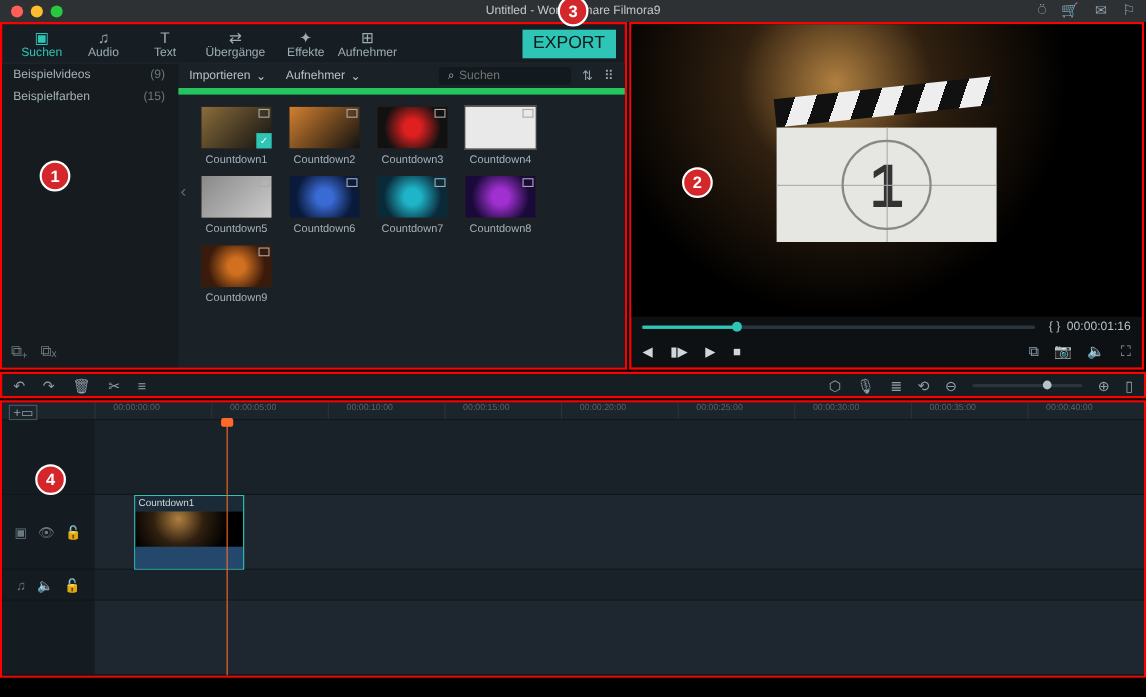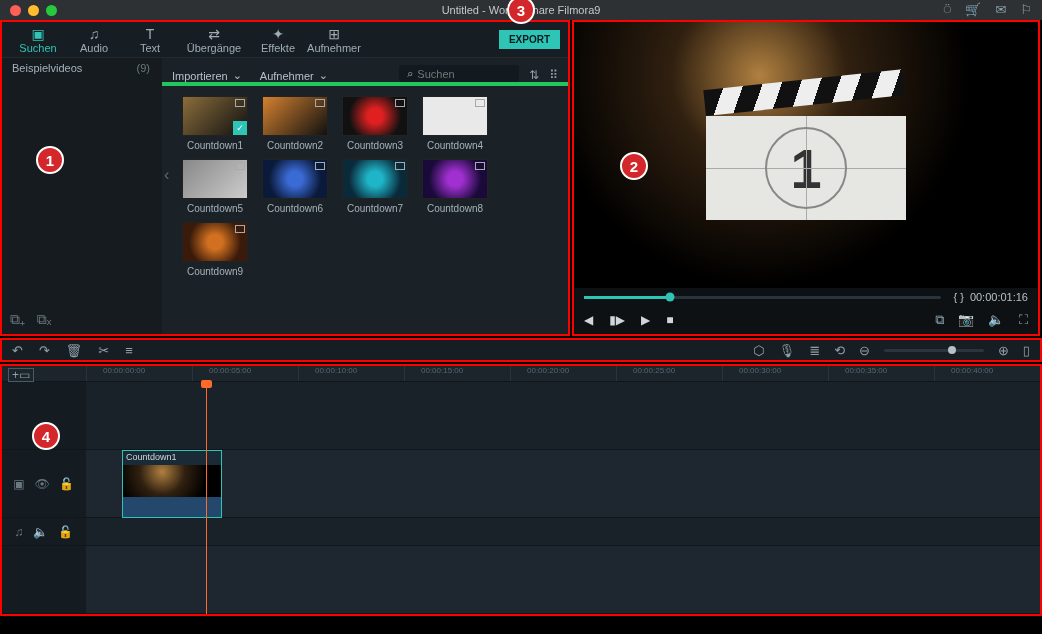--- a/index.html
+++ b/index.html
@@ -9,29 +9,29 @@
 .tl{width:11px;height:11px;border-radius:50%}
 .tl.r{background:#ff5f56}.tl.y{background:#ffbd2e}.tl.g{background:#27c93f}
 .title{position:absolute;left:50%;transform:translateX(-50%);font-size:11px;color:#c5c7c9}
 .tricons{position:absolute;right:10px;display:flex;gap:14px;font-size:13px;color:#8fa0ab}
 .main{display:flex;height:316px}
 .leftpanel{width:570px;border:2px solid #f00;display:flex;flex-direction:column;background:#171e23}
 .tabs{height:36px;display:flex;align-items:flex-end;padding:0 8px;gap:0;border-bottom:1px solid #222a30}
 .tab{display:flex;flex-direction:column;align-items:center;justify-content:flex-end;width:56px;height:36px;font-size:11px;color:#9eacb5;cursor:pointer;padding-bottom:3px}
 .tab.active{color:#2ec5b6}
 .tab .ico{font-size:14px;height:16px;display:flex;align-items:center}
-.export-btn{margin-left:auto;align-self:center;background:#2ec5b6;color:#0b1a1a;font-size:10px;font-weight:700;padding:4px 10px;border:none;cursor:pointer}
+.export-btn{margin-left:auto;align-self:center;background:#2ec5b6;color:#0b1a1a;font-size:16px;font-weight:400;padding:4px 10px;border:none;cursor:pointer}
 .panel-body{flex:1;display:flex}
 .sidebar{width:160px;background:#151b1f;display:flex;flex-direction:column;position:relative}
 .sb-item{display:flex;justify-content:space-between;align-items:center;padding:4px 12px 4px 10px;font-size:11px;cursor:pointer}
 .sb-item.sel{background:#1e2930}
 .sb-item .cnt{color:#6a7880}
 .sb-actions{position:absolute;bottom:6px;left:8px;display:flex;gap:12px;font-size:14px;color:#6a7880}
 .mediapanel{flex:1;background:#1a2127;display:flex;flex-direction:column}
-.mp-toolbar{height:28px;display:flex;align-items:flex-end;padding:0 10px;border-bottom:4px solid #22c55e}
+.mp-toolbar{height:28px;display:flex;align-items:center;padding:0 10px;border-bottom:6px solid #22c55e}
 .mp-btn{font-size:11px;color:#b6c1c8;display:flex;align-items:center;gap:5px;margin-right:18px;cursor:pointer}
 .search{margin-left:auto;display:flex;align-items:center;background:#121a1f;border-radius:3px;padding:2px 8px;width:120px}
 .search input{background:transparent;border:none;outline:none;color:#b6c1c8;font-size:11px;width:90px}
 .mp-icons{display:flex;gap:10px;margin-left:10px;font-size:12px;color:#8fa0ab}
 .grid{padding:10px 10px 0 20px;display:flex;flex-wrap:wrap;gap:8px 14px;position:relative}
 .grid::before{content:'‹';position:absolute;left:2px;top:80px;font-size:16px;color:#5a6a72}
 .clip{width:66px;display:flex;flex-direction:column;align-items:center}
 .thumb{width:66px;height:40px;background:#2b3640;position:relative;border:1px solid #222}
 .thumb.selected::after{content:'✓';position:absolute;right:0;bottom:0;background:#2ec5b6;color:#fff;font-size:9px;width:14px;height:14px;display:flex;align-items:center;justify-content:center}
 .film-ico{position:absolute;right:2px;top:2px;width:10px;height:8px;border:1px solid #aaa}
@@ -138,20 +138,24 @@
           <span>Aufnehmer</span>
         </div>
       <button class="export-btn">EXPORT</button>
     </div>
     <div class="panel-body">
       <div class="sidebar">
         <div class="sb-item">
             <span>Beispielvideos</span>
             <span class="cnt">(9)</span>
           </div>
+        <div class="sb-item">
+            <span>Beispielfarben</span>
+            <span class="cnt">(15)</span>
+          </div>
         <div class="sb-actions">
           <span>⧉₊</span>
           <span>⧉ₓ</span>
         </div>
       </div>
       <div class="mediapanel">
         <div class="mp-toolbar">
           <div class="mp-btn">
               <span>Importieren</span>
               <span>⌄</span>

